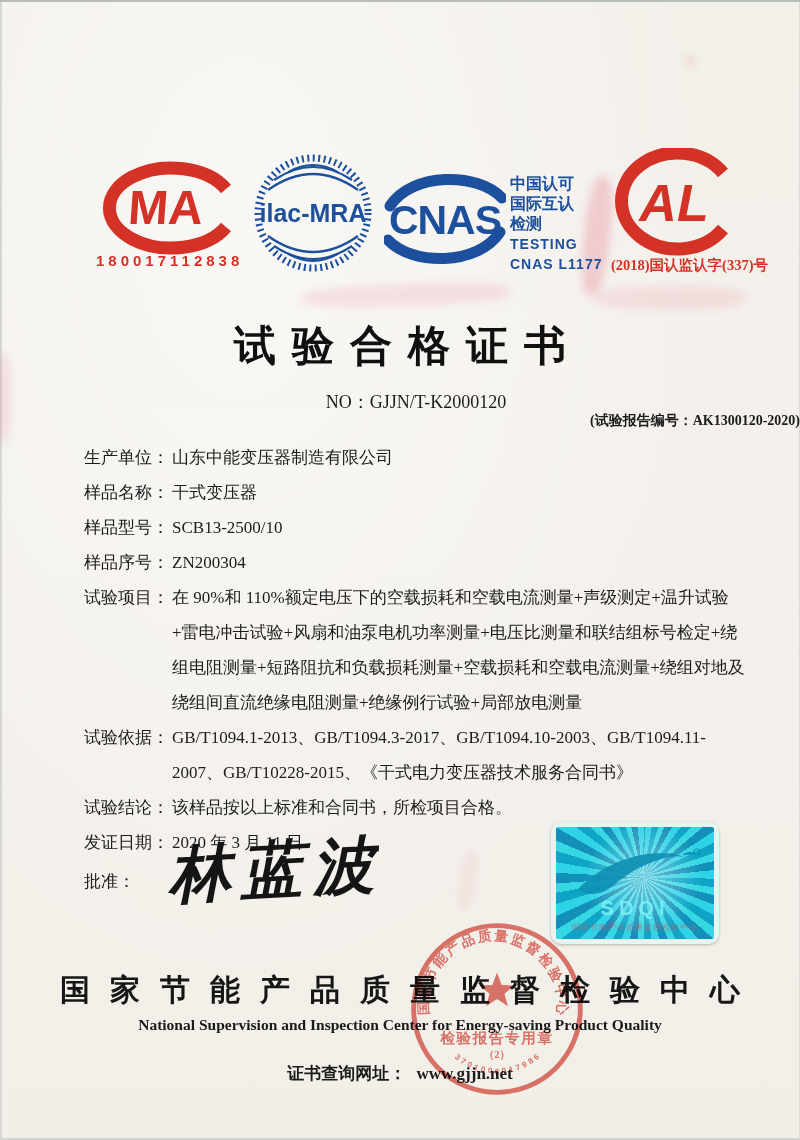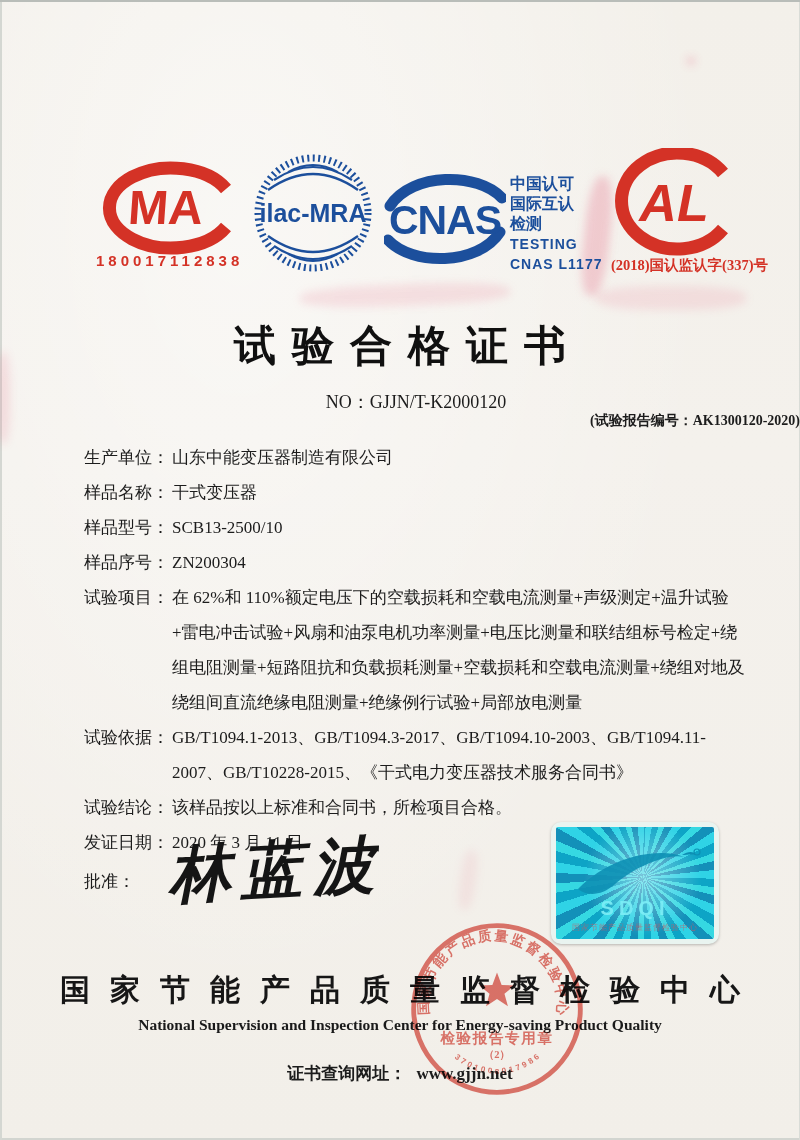--- a/index.html
+++ b/index.html
@@ -128,21 +128,21 @@
     <div class="frow">
       <span class="flabel">样品型号：</span>
       <span class="fvalue">SCB13-2500/10</span>
     </div>
     <div class="frow">
       <span class="flabel">样品序号：</span>
       <span class="fvalue">ZN200304</span>
     </div>
     <div class="frow">
       <span class="flabel">试验项目：</span>
-      <span class="fvalue">在 62%和 110%额定电压下的空载损耗和空载电流测量+声级测定+温升试验+雷电冲击试验+风扇和油泵电机功率测量+电压比测量和联结组标号检定+绕组电阻测量+短路阻抗和负载损耗测量+空载损耗和空载电流测量+绕组对地及绕组间直流绝缘电阻测量+绝缘例行试验+局部放电测量</span>
+      <span class="fvalue">在 90%和 110%额定电压下的空载损耗和空载电流测量+声级测定+温升试验+雷电冲击试验+风扇和油泵电机功率测量+电压比测量和联结组标号检定+绕组电阻测量+短路阻抗和负载损耗测量+空载损耗和空载电流测量+绕组对地及绕组间直流绝缘电阻测量+绝缘例行试验+局部放电测量</span>
     </div>
     <div class="frow">
       <span class="flabel">试验依据：</span>
       <span class="fvalue">GB/T1094.1-2013、GB/T1094.3-2017、GB/T1094.10-2003、GB/T1094.11-2007、GB/T10228-2015、《干式电力变压器技术服务合同书》</span>
     </div>
     <div class="frow">
       <span class="flabel">试验结论：</span>
       <span class="fvalue">该样品按以上标准和合同书，所检项目合格。</span>
     </div>
     <div class="frow">

